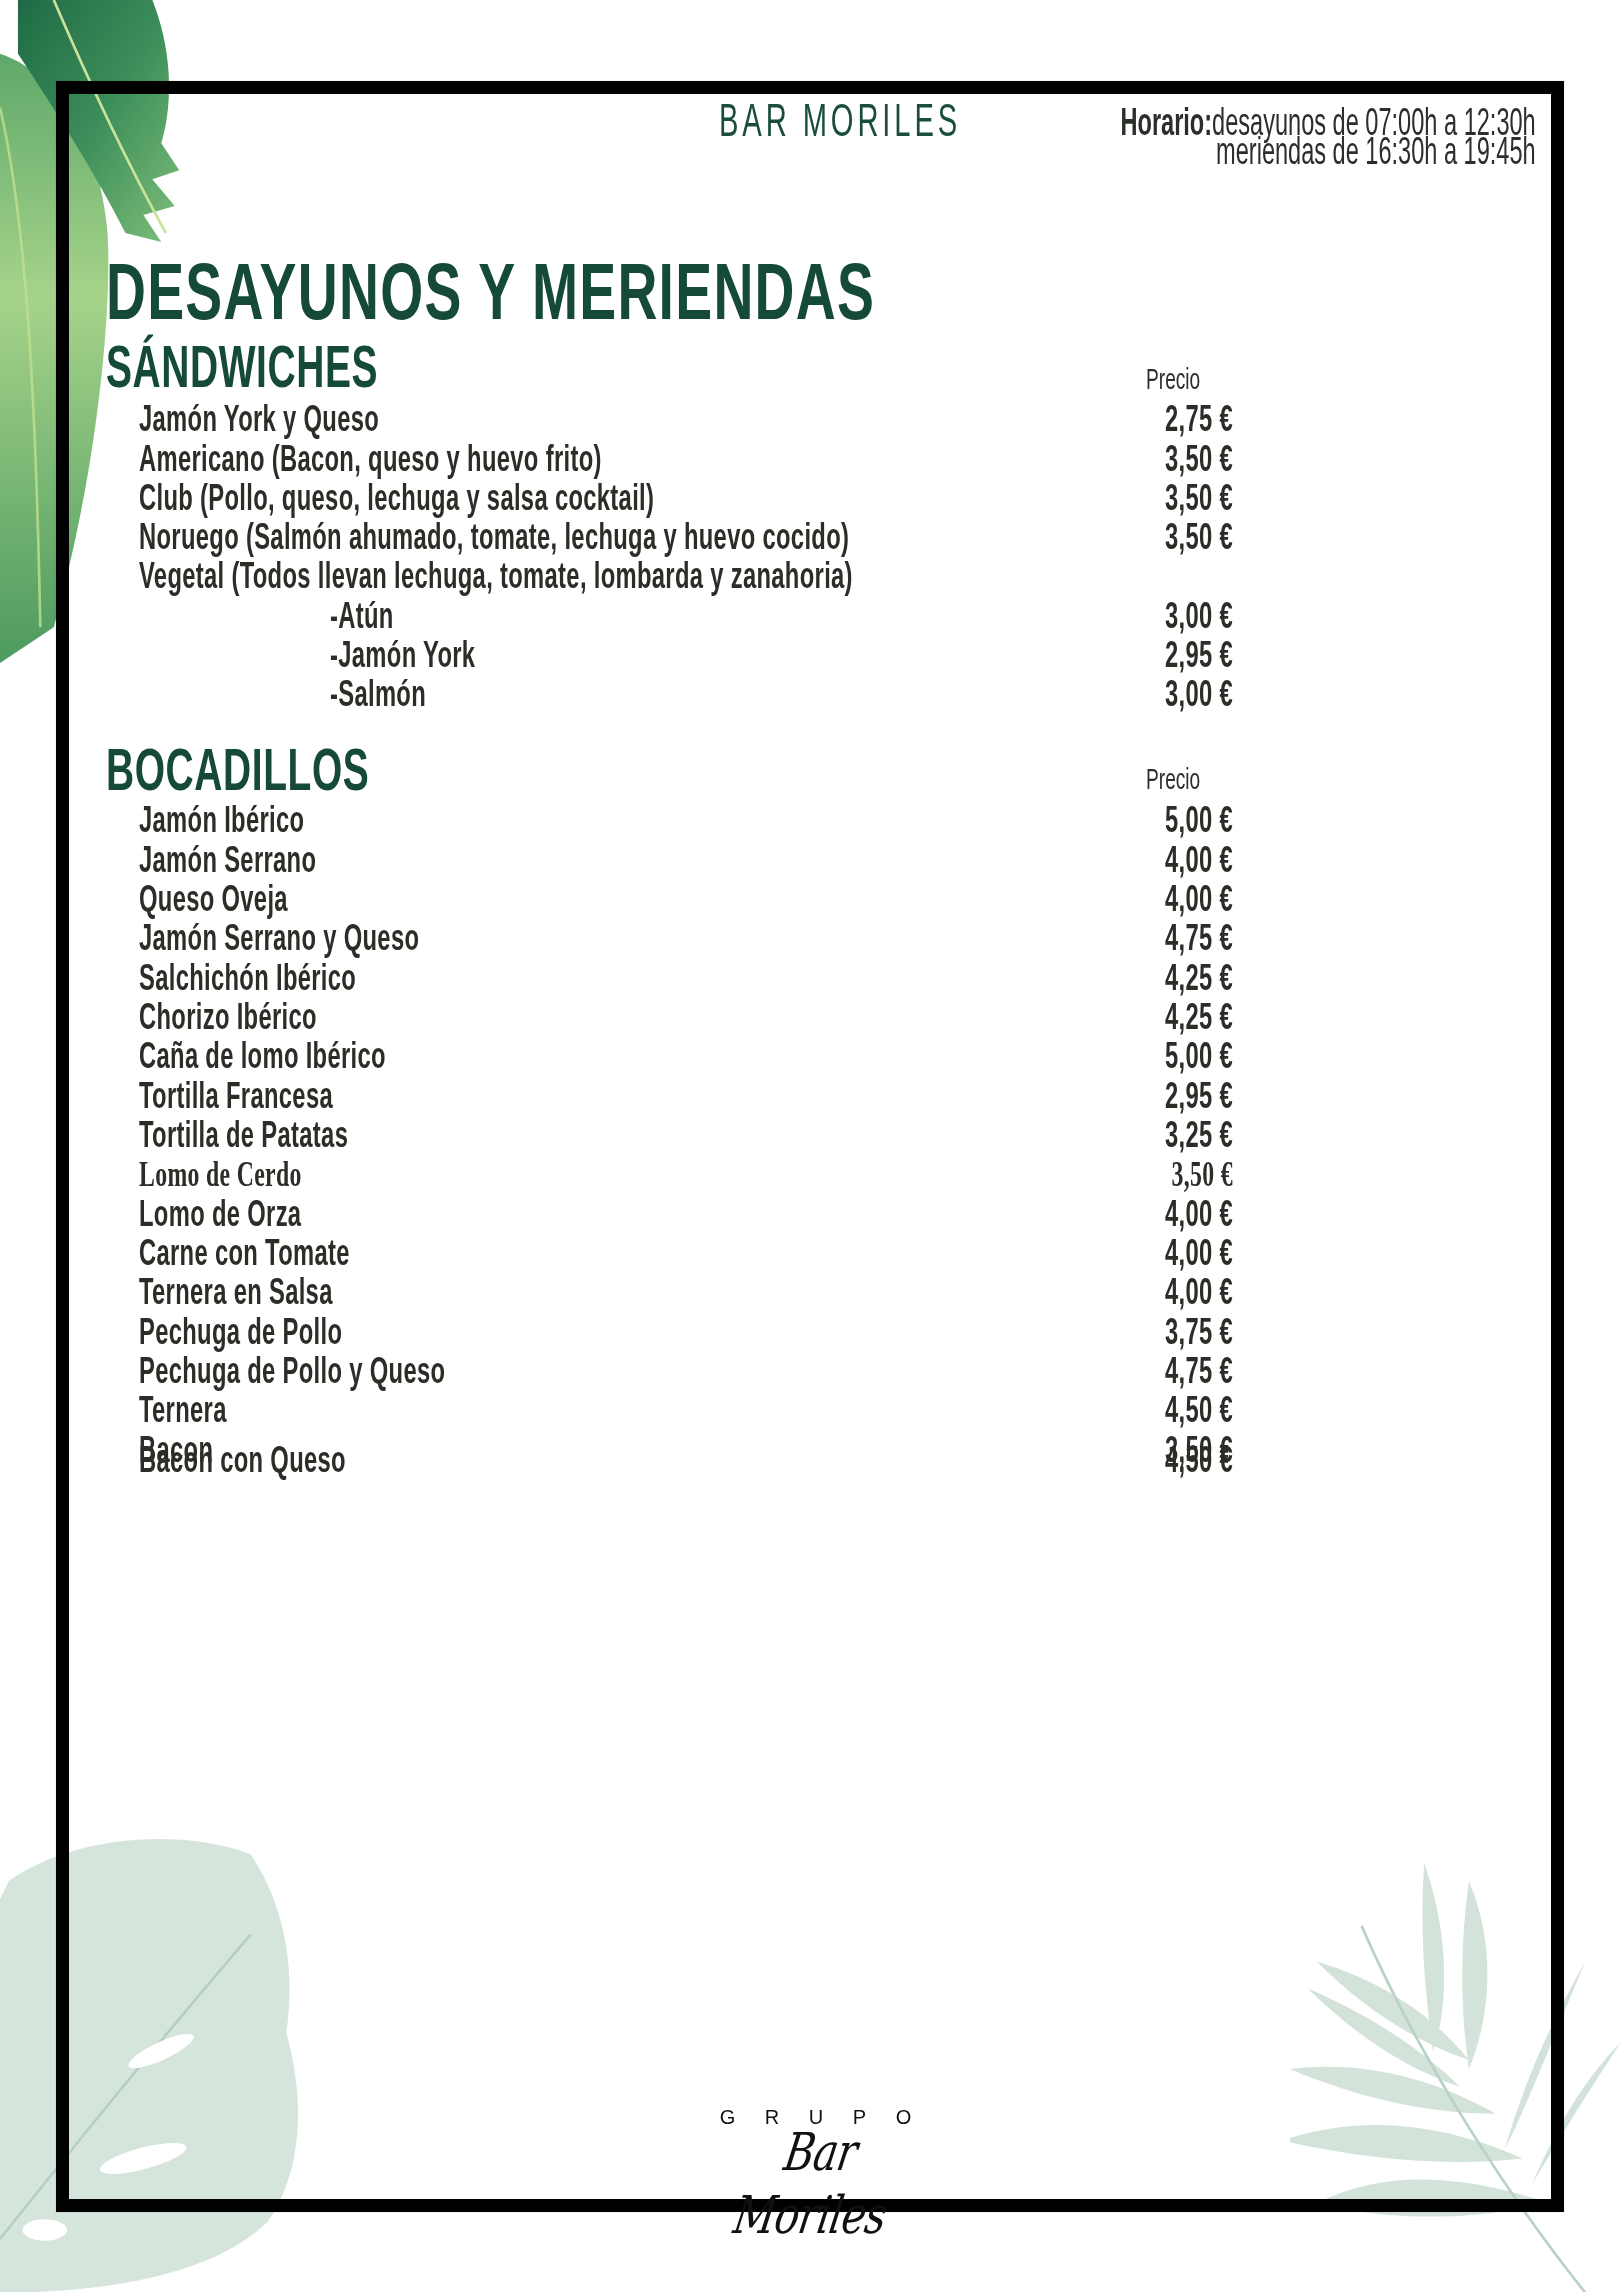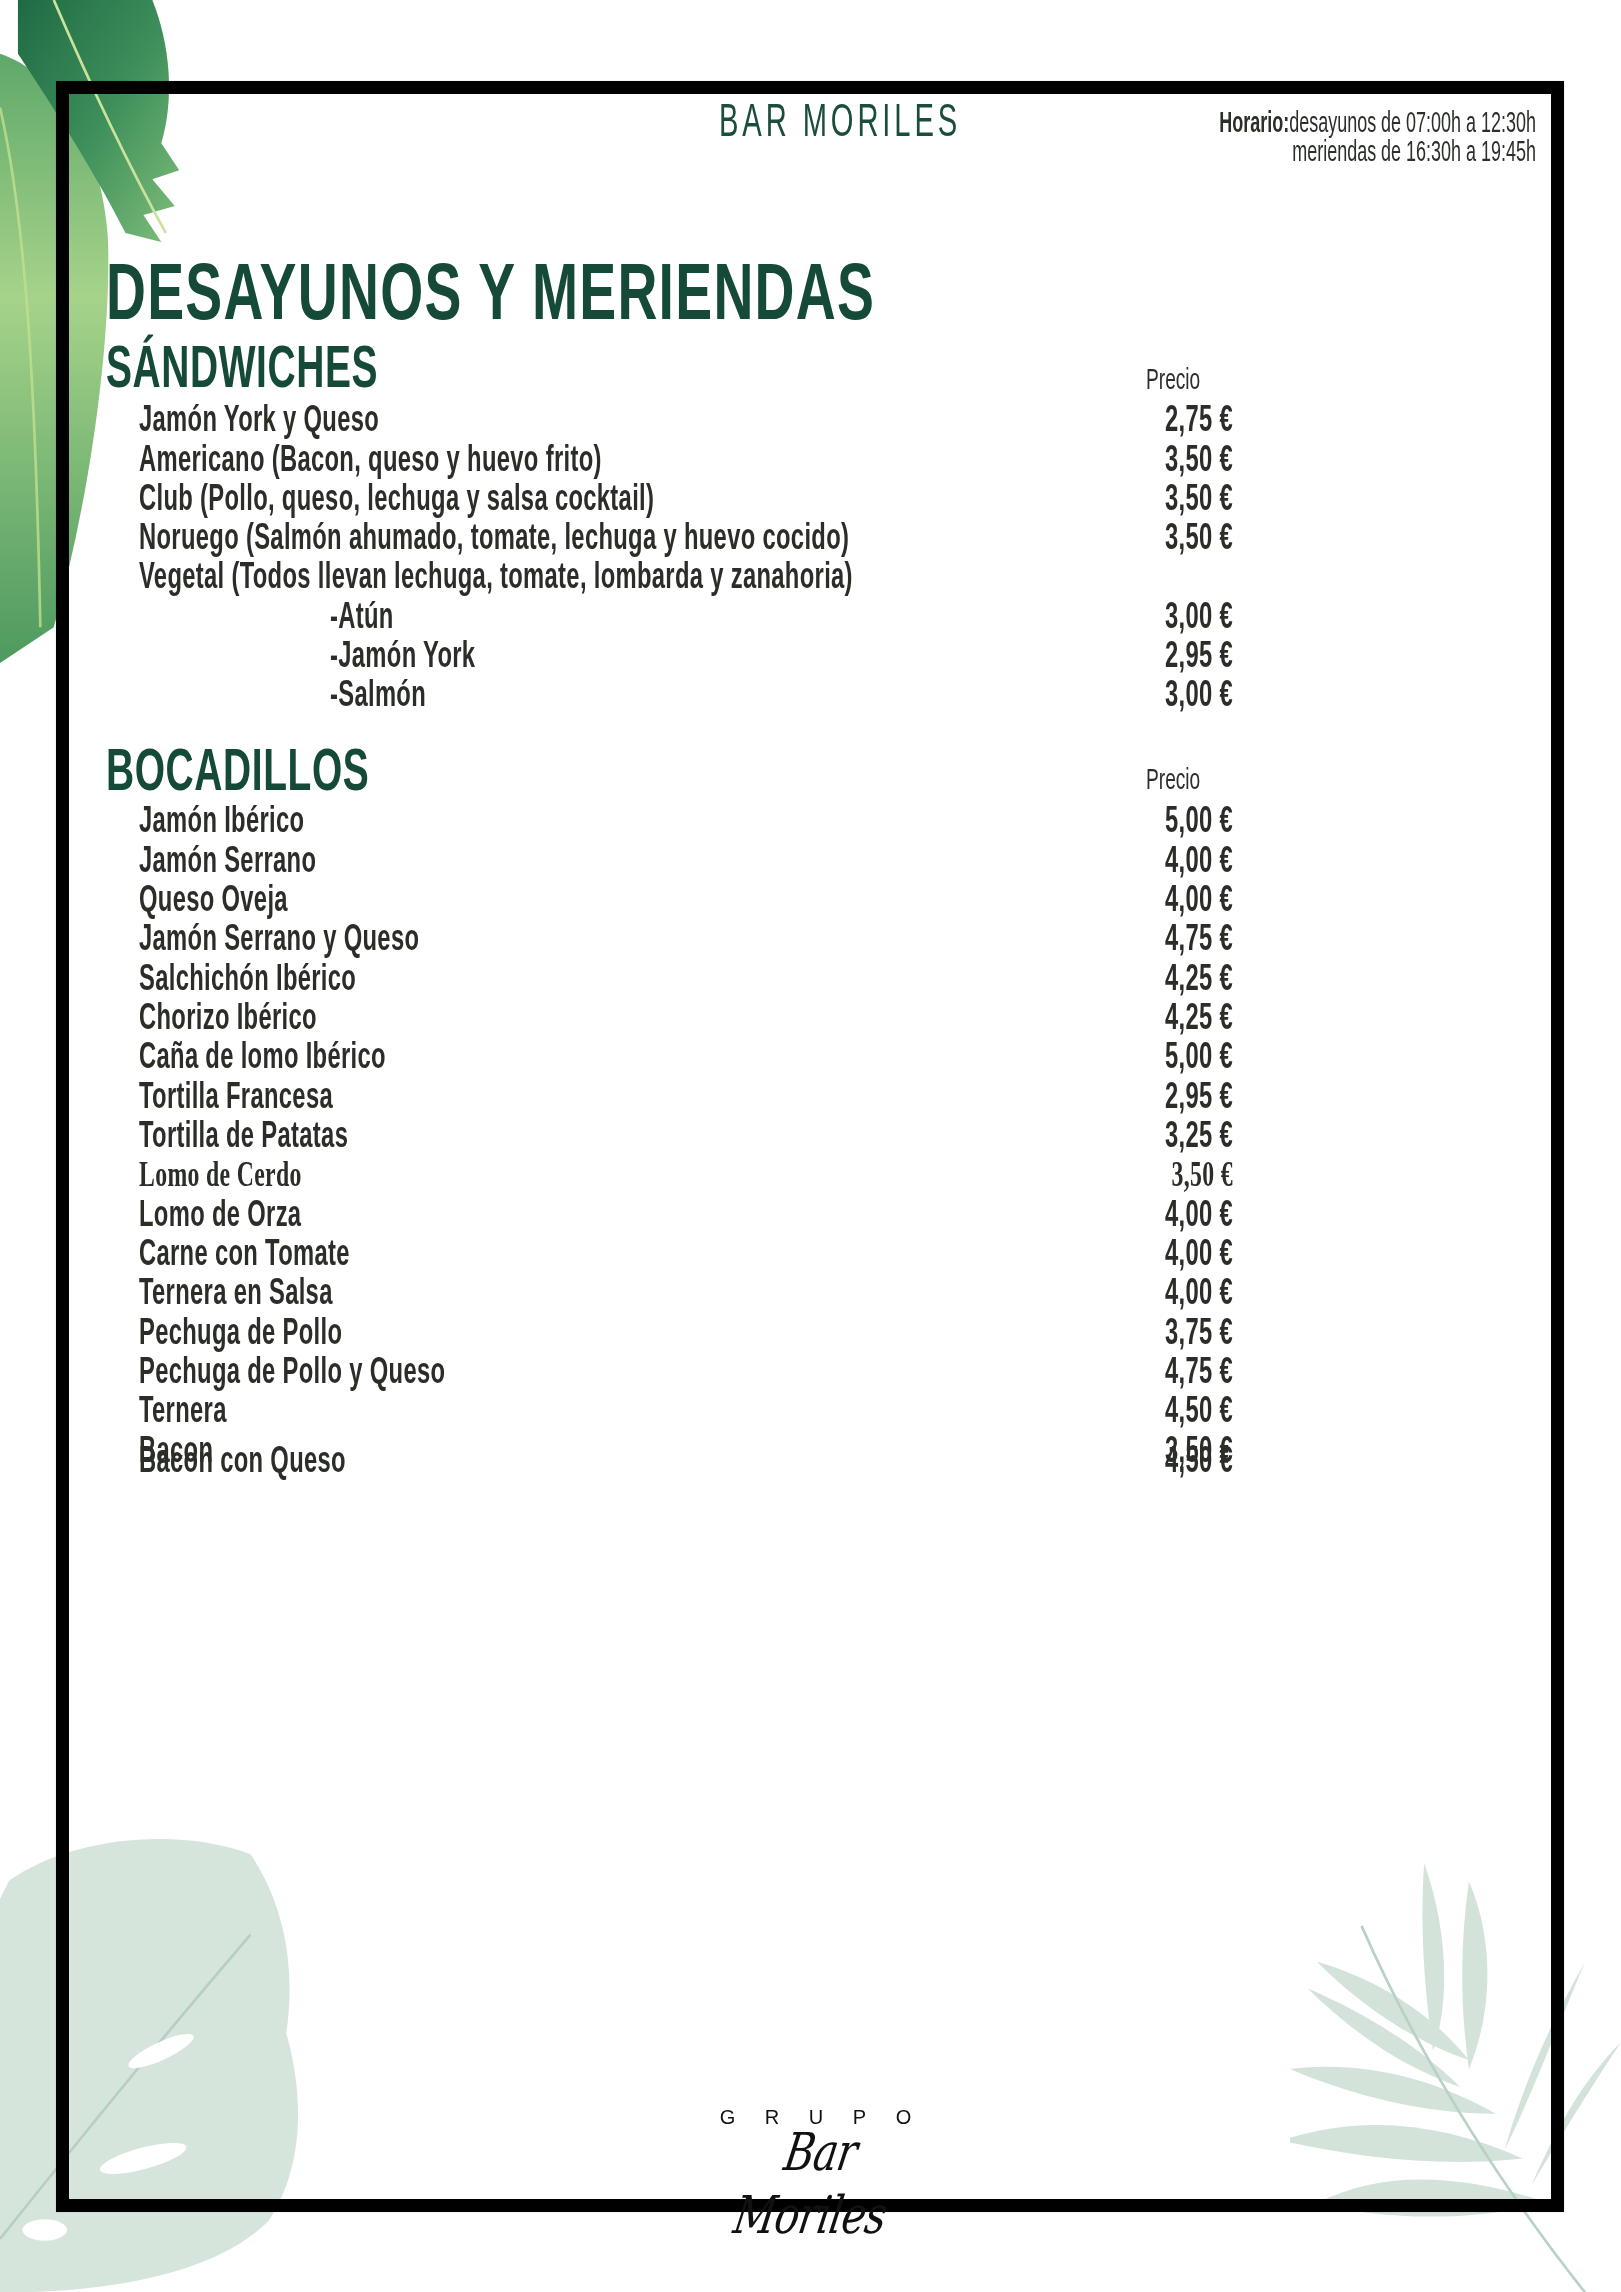--- a/index.html
+++ b/index.html
@@ -17,21 +17,21 @@
   .brand {
     position: absolute; left: 719px; top: 92px;
     font-family: "Liberation Sans Narrow", "Liberation Sans", sans-serif;
     font-weight: 400; font-size: 47px; letter-spacing: 6.3px; color: #1a4d3a;
     transform: scaleX(0.62); transform-origin: left top;
     -webkit-text-stroke: 0px;
   }
 
   .hours {
     position: absolute; right: 85px; top: 108px; text-align: right;
-    color: #2b2f29; font-size: 29px; line-height: 29px;
+    color: #2b2f29; font-size: 38px; line-height: 29px;
   }
   .hours .line { display: block; transform: scaleX(0.62); transform-origin: right top; white-space: nowrap; }
   .hours .lbl { font-weight: 700; }
 
   .h1 {
     position: absolute; left: 106px; top: 252px;
     font-size: 79px; font-weight: 700; color: #164a38; line-height: 79px;
     transform: scaleX(0.70); transform-origin: left top; white-space: nowrap; letter-spacing: 1.8px;
   }
   .h2 {

